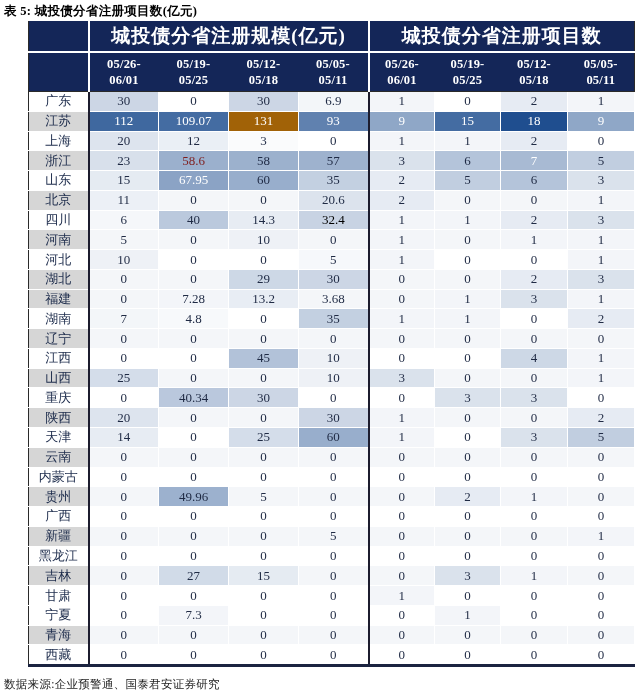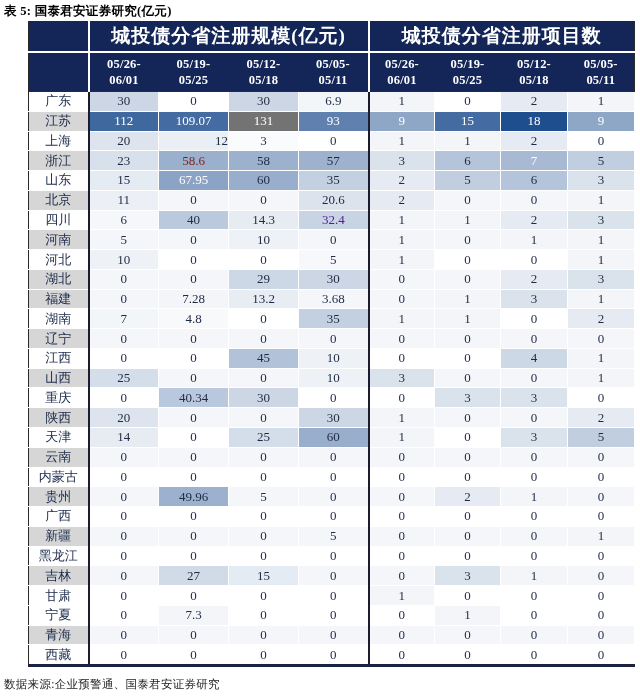--- a/index.html
+++ b/index.html
@@ -57,21 +57,21 @@
   tbody td.group-start{border-left:2px solid #1c1c2e;}
   .source-note{
     position:absolute;left:4px;top:677px;
     font-size:11.5px;color:#222222;
     letter-spacing:0.3px;
   }
 </style>
 </head>
 <body>
 
-<div class="page-title">表 5: 国泰君安证券研究(亿元)</div>
+<div class="page-title">表 5: 城投债分省注册项目数(亿元)</div>
 
 <table class="report-table">
   <colgroup>
     <col style="width:60px">
     <col style="width:70px">
       <col style="width:70px">
       <col style="width:70px">
       <col style="width:70px">
     <col style="width:66px">
       <col style="width:66px">
@@ -105,31 +105,31 @@
         <td style="background: rgb(243, 246, 249); color: rgb(31, 42, 68);">6.9</td>
         <td class="group-start" style="background: rgb(243, 245, 249); color: rgb(31, 42, 68);">1</td>
         <td style="background: rgb(255, 255, 255); color: rgb(31, 42, 68);">0</td>
         <td style="background: rgb(230, 235, 243); color: rgb(31, 42, 68);">2</td>
         <td style="background: rgb(243, 245, 249); color: rgb(31, 42, 68);">1</td>
       </tr>
       <tr>
         <td class="label stripe">江苏</td>
         <td style="background: rgb(63, 104, 159); color: rgb(255, 255, 255);">112</td>
         <td style="background: rgb(68, 108, 162); color: rgb(255, 255, 255);">109.07</td>
-        <td style="background: #737373; color: rgb(255, 255, 255);">131</td>
+        <td style="background: #a16207; color: rgb(255, 255, 255);">131</td>
         <td style="background: rgb(96, 129, 175); color: rgb(255, 255, 255);">93</td>
         <td class="group-start" style="background: rgb(143, 167, 199); color: rgb(255, 255, 255);">9</td>
         <td style="background: rgb(68, 108, 162); color: rgb(255, 255, 255);">15</td>
         <td style="background: rgb(31, 78, 143); color: rgb(255, 255, 255);">18</td>
         <td style="background: rgb(143, 167, 199); color: rgb(255, 255, 255);">9</td>
       </tr>
       <tr>
         <td class="label">上海</td>
         <td style="background: rgb(221, 228, 238); color: rgb(31, 42, 68);">20</td>
-        <td style="background: rgb(234, 239, 245); color: rgb(31, 42, 68); text-align: right;">12</td>
+        <td style="background: rgb(234, 239, 245); color: rgb(31, 42, 68);">12</td>
         <td style="background: rgb(250, 251, 252); color: rgb(31, 42, 68);">3</td>
         <td style="background: rgb(255, 255, 255); color: rgb(31, 42, 68);">0</td>
         <td class="group-start" style="background: rgb(243, 245, 249); color: rgb(31, 42, 68);">1</td>
         <td style="background: rgb(243, 245, 249); color: rgb(31, 42, 68);">1</td>
         <td style="background: rgb(230, 235, 243); color: rgb(31, 42, 68);">2</td>
         <td style="background: rgb(255, 255, 255); color: rgb(31, 42, 68);">0</td>
       </tr>
       <tr>
         <td class="label stripe">浙江</td>
         <td style="background: rgb(216, 224, 235); color: rgb(31, 42, 68);">23</td>
@@ -161,21 +161,21 @@
         <td class="group-start" style="background: rgb(230, 235, 243); color: rgb(31, 42, 68);">2</td>
         <td style="background: rgb(244, 246, 249); color: rgb(31, 42, 68);">0</td>
         <td style="background: rgb(244, 246, 249); color: rgb(31, 42, 68);">0</td>
         <td style="background: rgb(243, 245, 249); color: rgb(31, 42, 68);">1</td>
       </tr>
       <tr>
         <td class="label">四川</td>
         <td style="background: rgb(245, 247, 250); color: rgb(31, 42, 68);">6</td>
         <td style="background: rgb(187, 201, 221); color: rgb(31, 42, 68);">40</td>
         <td style="background: rgb(231, 236, 243); color: rgb(31, 42, 68);">14.3</td>
-        <td style="background: rgb(200, 211, 227); color: #4c1d95;">32.4</td>
+        <td style="background: rgb(200, 211, 227); color: #000000;">32.4</td>
         <td class="group-start" style="background: rgb(243, 245, 249); color: rgb(31, 42, 68);">1</td>
         <td style="background: rgb(243, 245, 249); color: rgb(31, 42, 68);">1</td>
         <td style="background: rgb(230, 235, 243); color: rgb(31, 42, 68);">2</td>
         <td style="background: rgb(218, 226, 236); color: rgb(31, 42, 68);">3</td>
       </tr>
       <tr>
         <td class="label stripe">河南</td>
         <td style="background: rgb(244, 246, 249); color: rgb(31, 42, 68);">5</td>
         <td style="background: rgb(244, 246, 249); color: rgb(31, 42, 68);">0</td>
         <td style="background: rgb(238, 241, 246); color: rgb(31, 42, 68);">10</td>

